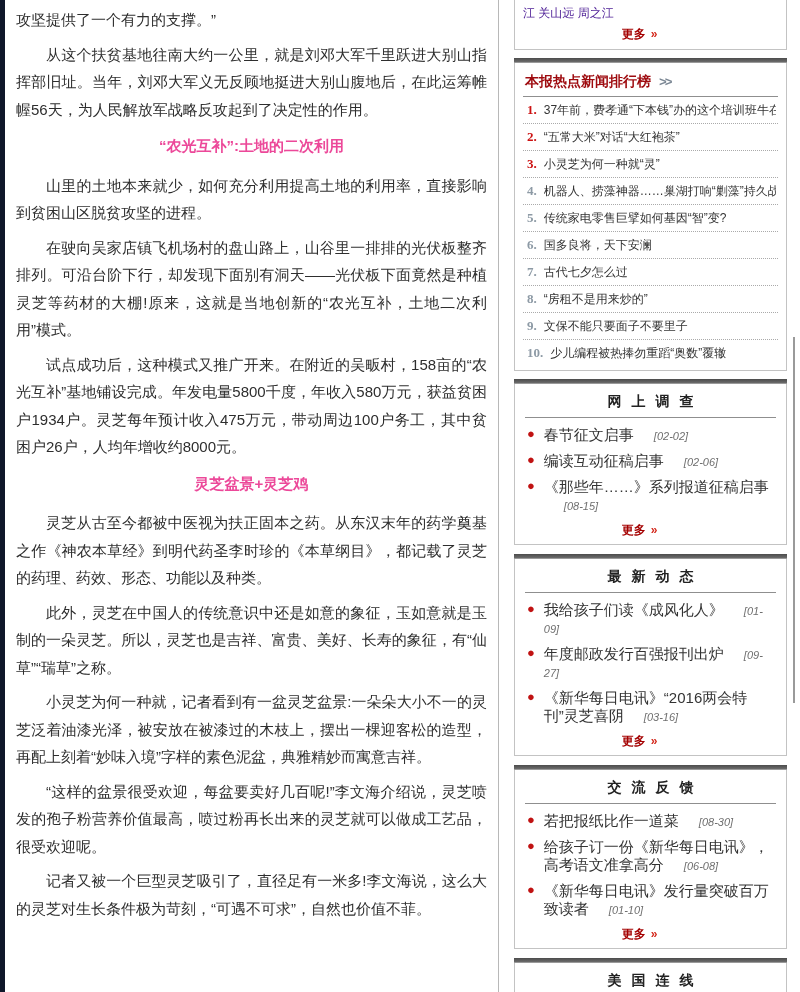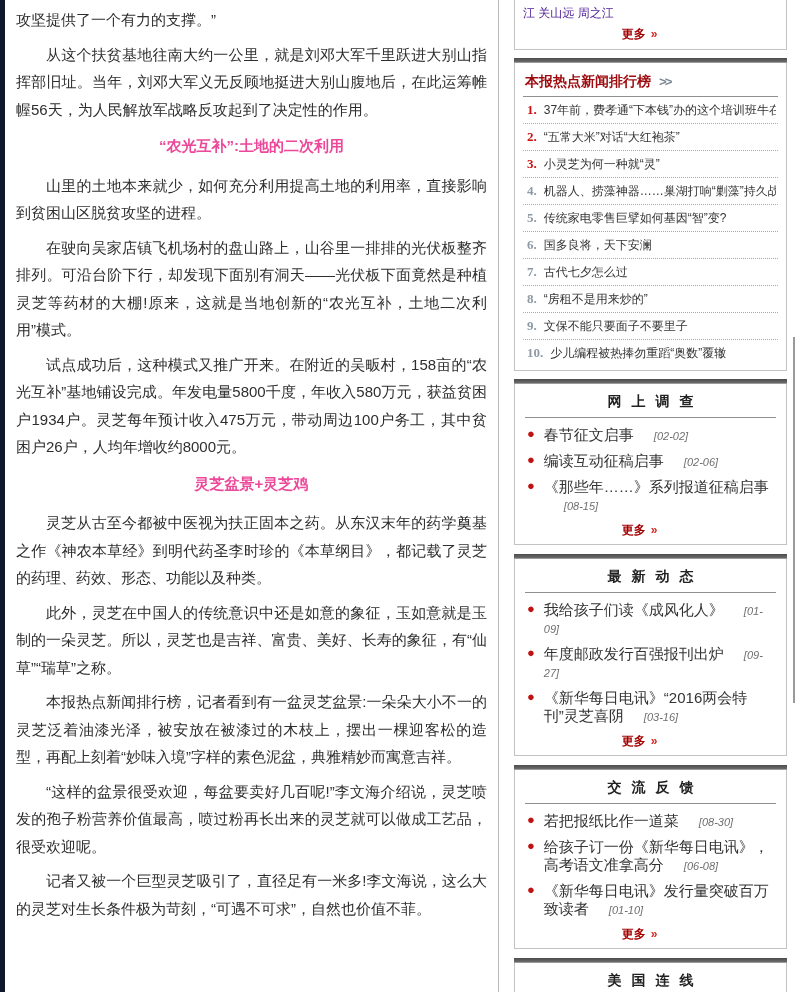--- a/index.html
+++ b/index.html
@@ -72,21 +72,21 @@
 <div class="article-col">
   <p class="no-indent">攻坚提供了一个有力的支撑。”</p>
   <p>从这个扶贫基地往南大约一公里，就是刘邓大军千里跃进大别山指挥部旧址。当年，刘邓大军义无反顾地挺进大别山腹地后，在此运筹帷幄56天，为人民解放军战略反攻起到了决定性的作用。</p>
   <div class="sec-head">“农光互补”:土地的二次利用</div>
   <p>山里的土地本来就少，如何充分利用提高土地的利用率，直接影响到贫困山区脱贫攻坚的进程。</p>
   <p>在驶向吴家店镇飞机场村的盘山路上，山谷里一排排的光伏板整齐排列。可沿台阶下行，却发现下面别有洞天——光伏板下面竟然是种植灵芝等药材的大棚!原来，这就是当地创新的“农光互补，土地二次利用”模式。</p>
   <p>试点成功后，这种模式又推广开来。在附近的吴畈村，158亩的“农光互补”基地铺设完成。年发电量5800千度，年收入580万元，获益贫困户1934户。灵芝每年预计收入475万元，带动周边100户务工，其中贫困户26户，人均年增收约8000元。</p>
   <div class="sec-head">灵芝盆景+灵芝鸡</div>
   <p>灵芝从古至今都被中医视为扶正固本之药。从东汉末年的药学奠基之作《神农本草经》到明代药圣李时珍的《本草纲目》，都记载了灵芝的药理、药效、形态、功能以及种类。</p>
   <p>此外，灵芝在中国人的传统意识中还是如意的象征，玉如意就是玉制的一朵灵芝。所以，灵芝也是吉祥、富贵、美好、长寿的象征，有“仙草”“瑞草”之称。</p>
-  <p>本报热点新闻排行榜，记者看到有一盆灵芝盆景:一朵朵大小不一的灵芝泛着油漆光泽，被安放在被漆过的木枝上，摆出一棵迎客松的造型，再配上刻着“妙味入境”字样的素色泥盆，典雅精妙而寓意吉祥。</p>
+  <p>小灵芝为何一种就，记者看到有一盆灵芝盆景:一朵朵大小不一的灵芝泛着油漆光泽，被安放在被漆过的木枝上，摆出一棵迎客松的造型，再配上刻着“妙味入境”字样的素色泥盆，典雅精妙而寓意吉祥。</p>
   <p>“这样的盆景很受欢迎，每盆要卖好几百呢!”李文海介绍说，灵芝喷发的孢子粉营养价值最高，喷过粉再长出来的灵芝就可以做成工艺品，很受欢迎呢。</p>
   <p>记者又被一个巨型灵芝吸引了，直径足有一米多!李文海说，这么大的灵芝对生长条件极为苛刻，“可遇不可求”，自然也价值不菲。</p>
 
 </div>
 
 <div class="sidebar">
 
   <div class="side-box columnists">
     <div class="names">江 关山远 周之江</div>
     <div class="more-row">

